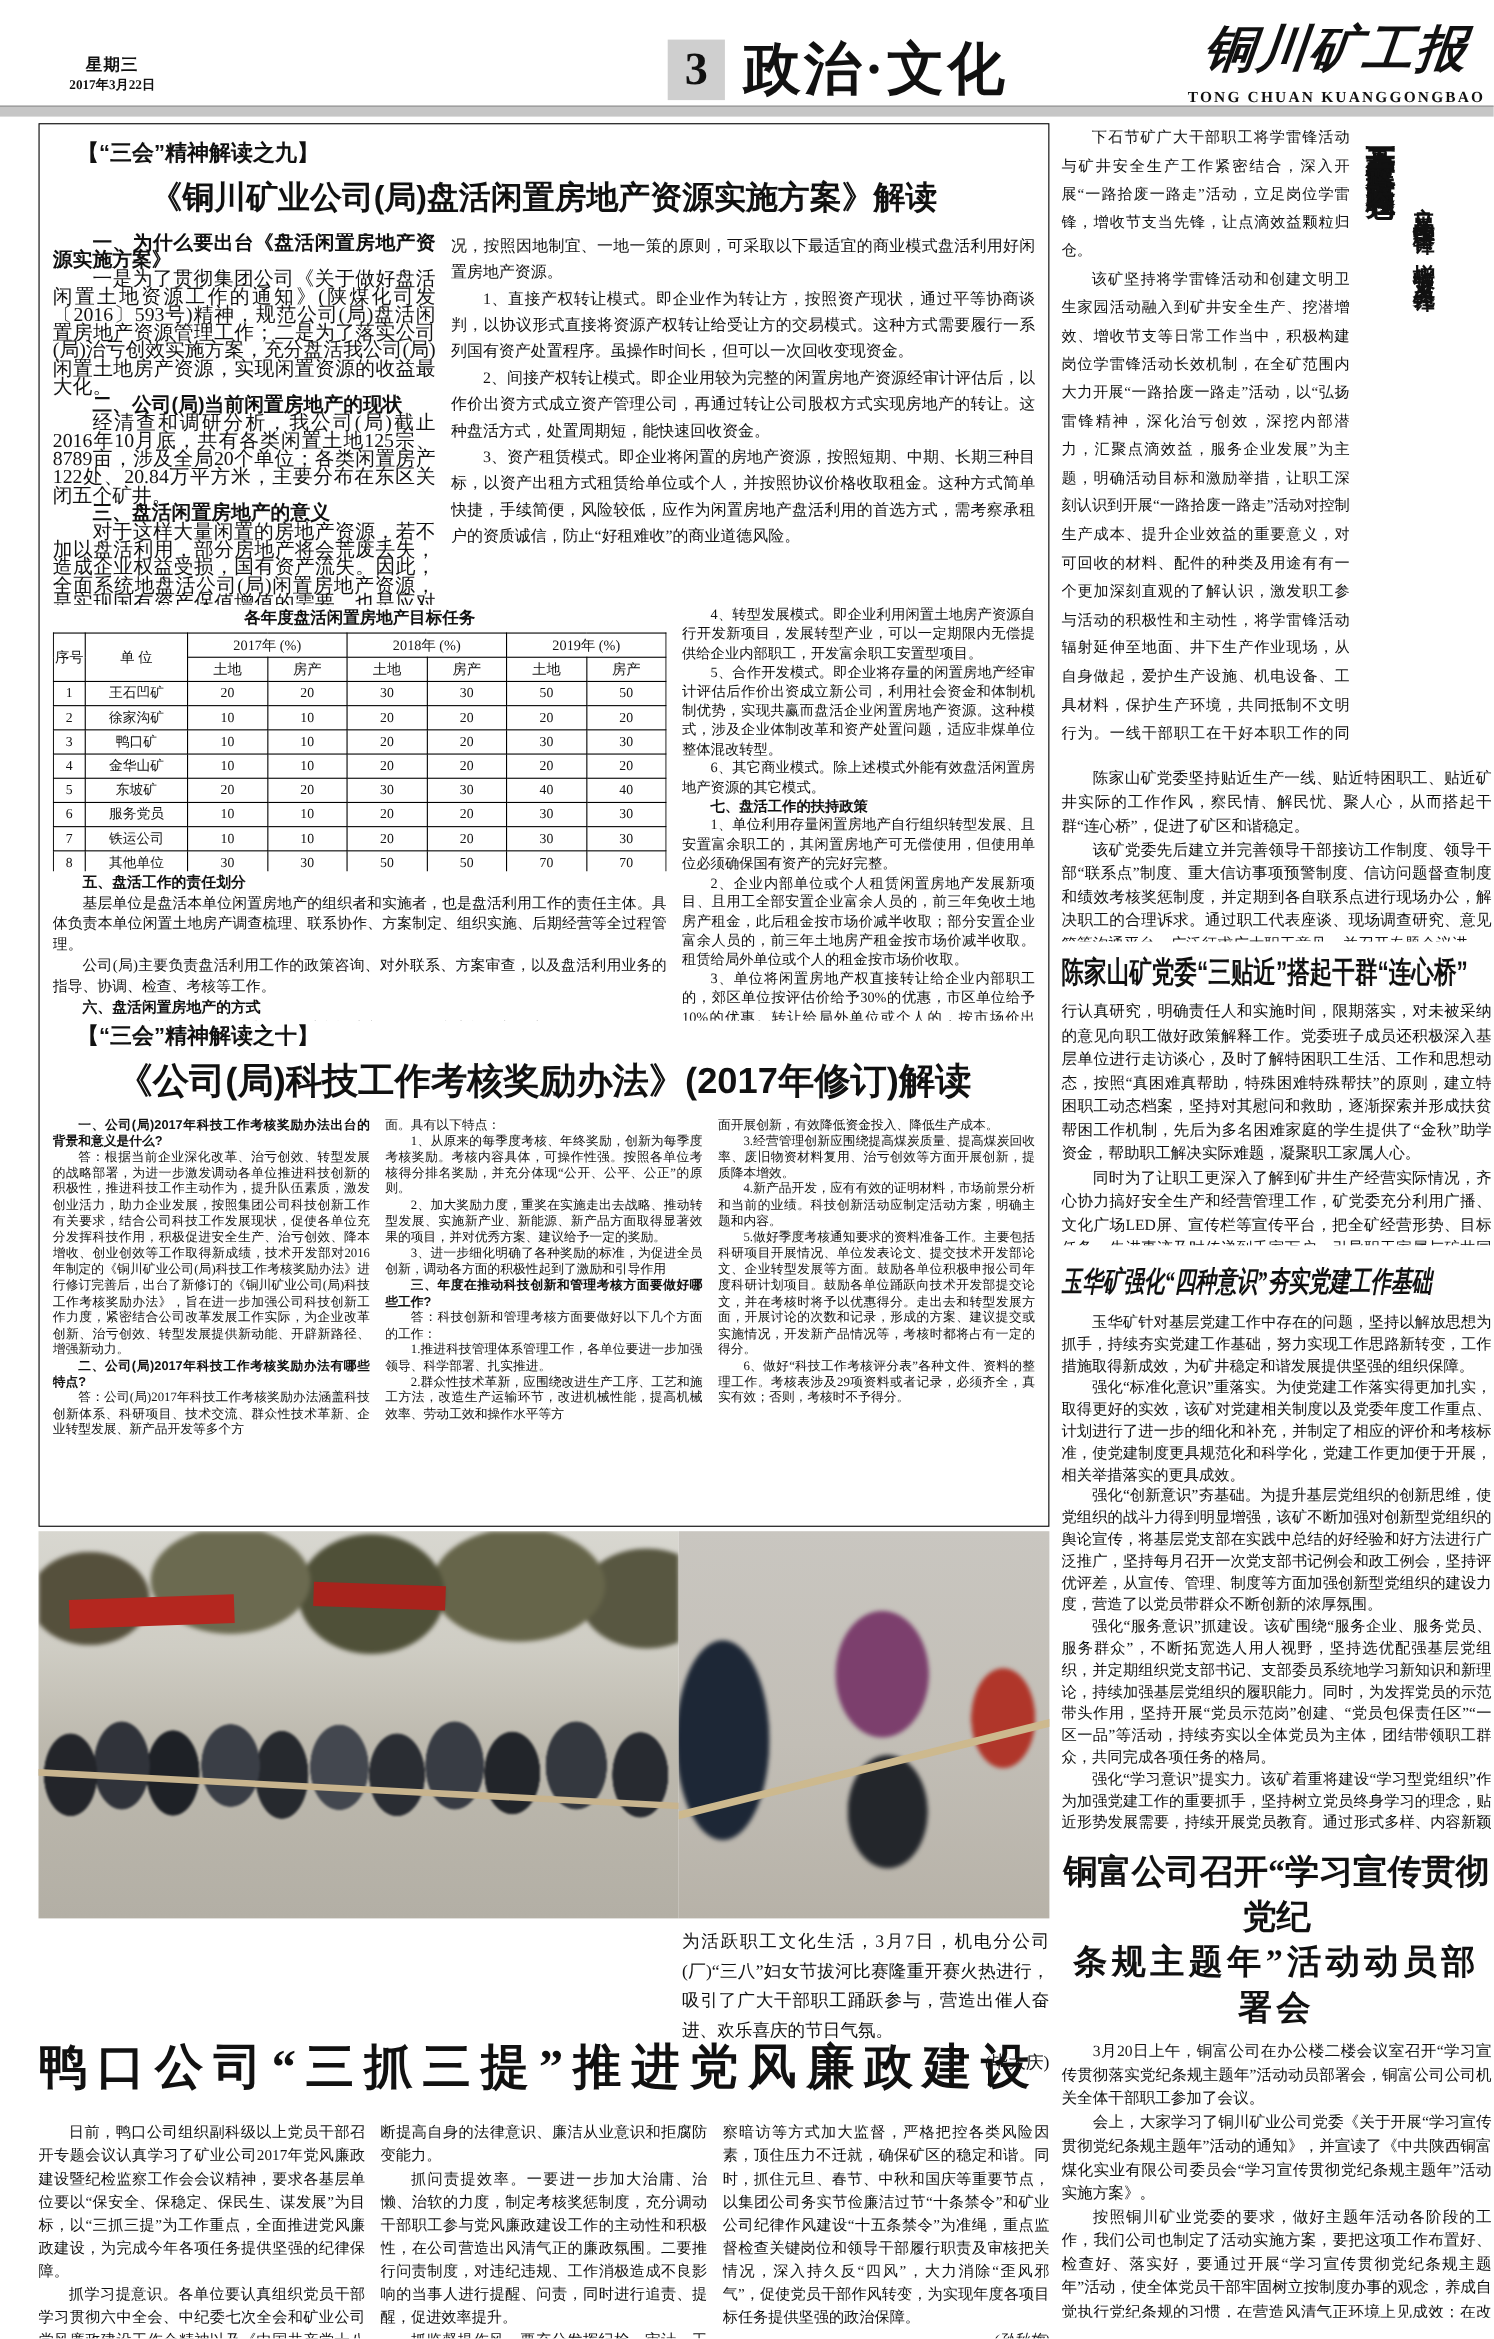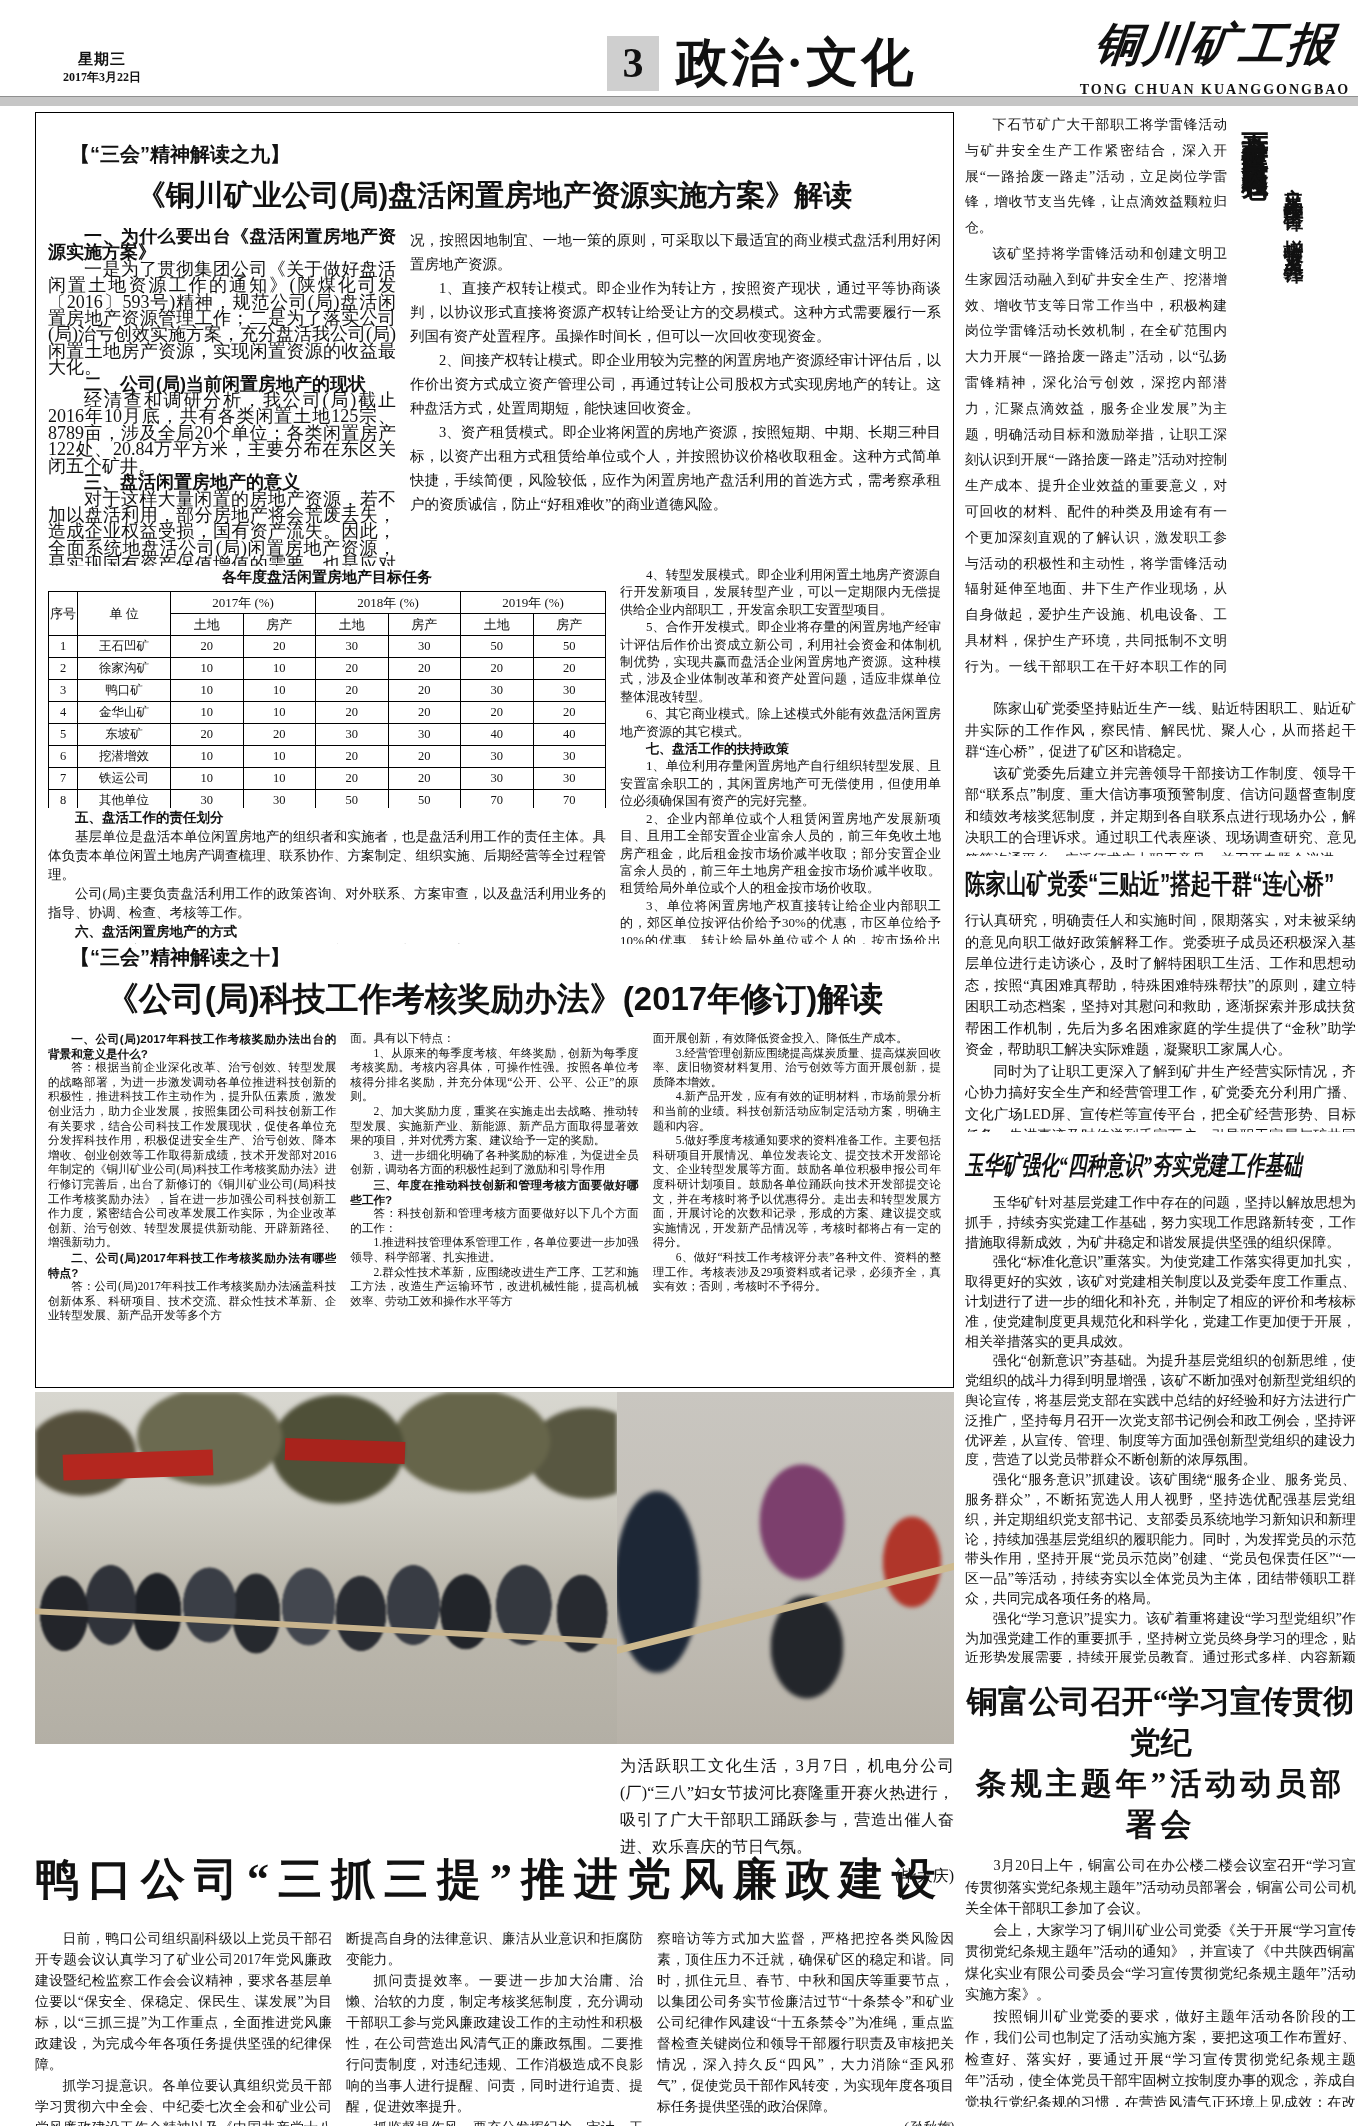--- a/index.html
+++ b/index.html
@@ -9,21 +9,21 @@
   .hdr-date{position:absolute;left:42px;top:50px;width:120px;text-align:center;font-weight:bold;}
   .hdr-date .wd{font-size:15px;letter-spacing:1px;}
   .hdr-date .dt{font-size:12px;margin-top:0;}
   .pageno{position:absolute;left:607px;top:36px;width:52px;height:55px;background:#cfcfcf;text-align:center;font-size:42px;font-weight:bold;line-height:55px;}
   .sectitle{position:absolute;left:676px;top:28px;font-size:52px;font-weight:900;letter-spacing:3px;}
   .masthead{position:absolute;left:1072px;top:14px;width:286px;text-align:center;}
   .masthead .cn{font-size:46px;font-weight:900;font-style:italic;transform:skewX(-6deg);letter-spacing:2px;}
   .masthead .py{font-size:14px;letter-spacing:2px;font-weight:bold;margin-top:6px;text-align:center;}
   .hdr-band{position:absolute;left:0;top:96px;width:1358px;height:9px;background:#c6c6c6;border-top:1px solid #8f8f8f;}
   
-  .mainbox{position:absolute;left:35px;top:112px;width:919px;height:1276px;border:1px solid #000;padding:28px 12px 0 12px;box-sizing:border-box;overflow:hidden;}
+  .mainbox{position:absolute;left:35px;top:112px;width:919px;height:1276px;border:1px solid #000;padding:12px 12px 0 12px;box-sizing:border-box;overflow:hidden;}
   .a-tag{font-size:20px;font-weight:bold;margin-left:22px;}
   .a1-title{font-size:29px;font-weight:900;text-align:center;margin:8px 0 12px 0;white-space:nowrap;}
   .a2-title{font-size:33px;font-weight:900;text-align:center;margin:6px 0 10px 0;white-space:nowrap;}
   .a1-body{display:grid;grid-template-columns:348px 196px 1fr;column-gap:14px;grid-template-rows:338px 242px 136px;height:716px;overflow:hidden;}
   .a1-colA{grid-area:1/1/2/2;font-size:18px;line-height:16.4px;overflow:hidden;}
   .a1-colB{grid-area:1/2/2/4;font-size:14.5px;line-height:24px;overflow:hidden;}
   .a1-tablewrap{grid-area:2/1/3/3;overflow:hidden;}
   .a1-colC{grid-area:2/3/4/4;font-size:13px;line-height:17.4px;overflow:hidden;}
   .a1-strip{grid-area:3/1/4/3;font-size:13.5px;line-height:19px;overflow:hidden;}
   .para{margin:0;text-align:justify;text-indent:2em;}
@@ -191,21 +191,21 @@
               <td>东坡矿</td>
               <td>20</td>
               <td>20</td>
               <td>30</td>
               <td>30</td>
               <td>40</td>
               <td>40</td>
             </tr>
             <tr>
               <td>6</td>
-              <td>挖潜增效</td>
+              <td>服务党员</td>
               <td>10</td>
               <td>10</td>
               <td>20</td>
               <td>20</td>
               <td>30</td>
               <td>30</td>
             </tr>
             <tr>
               <td>7</td>
               <td>铁运公司</td>

